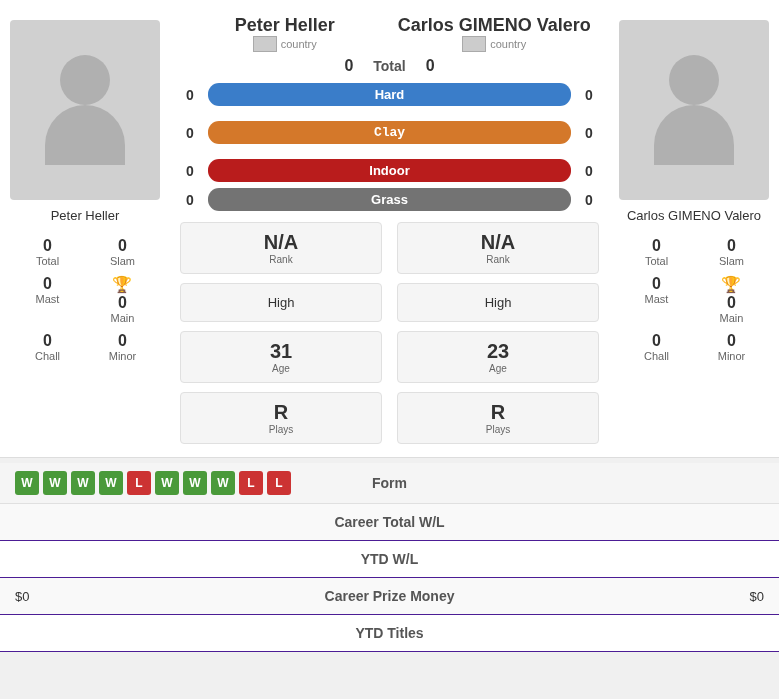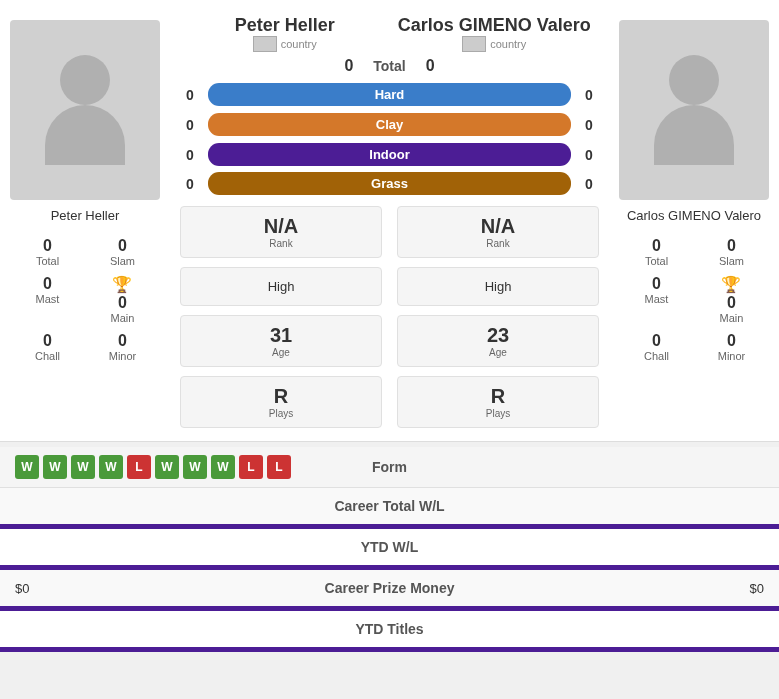--- a/index.html
+++ b/index.html
@@ -132,22 +132,22 @@
       text-align: center;
       padding: 4px 0;
       border-radius: 11px;
       color: white;
       font-size: 13px;
       font-weight: bold;
     }
 
     .hard-btn { background: #3a7dc9; }
     .clay-btn { background: #d4782a; }
-    .indoor-btn { background: #4c1d95; }
-    .grass-btn { background: #a16207; }
+    .indoor-btn { background: #b91c1c; }
+    .grass-btn { background: #737373; }
 
     .rank-value {
       font-size: 20px;
       font-weight: bold;
     }
 
     .rank-label {
       font-size: 10px;
       color: #666;
     }
@@ -215,21 +215,21 @@
       display: flex;
       gap: 4px;
       flex: 1;
       justify-content: flex-end;
     }
 
     .stat-row {
       display: flex;
       align-items: center;
       padding: 10px 15px;
-      border-bottom: 5px solid #4c1d95;
+      border-bottom: 1px solid #4c1d95;
     }
 
     .stat-row-label {
       flex: 1;
       text-align: center;
       font-size: 14px;
       font-weight: bold;
       color: #555;
     }
 
@@ -329,21 +329,21 @@
       <div style="width:100%;padding:0 10px;">
 
         <div class="surface-row">
           <span class="surface-score">0</span>
           <div class="surface-btn hard-btn" style="margin:0 8px;">Hard</div>
           <span class="surface-score">0</span>
         </div>
 
         <div class="surface-row">
           <span class="surface-score">0</span>
-          <div class="surface-btn clay-btn" style="margin:1px 8px;">Clay</div>
+          <div class="surface-btn clay-btn" style="margin:9px 8px;font-family:Liberation Mono, monospace;">Clay</div>
           <span class="surface-score">0</span>
         </div>
 
         <div class="surface-row">
           <span class="surface-score">0</span>
           <div class="surface-btn indoor-btn" style="margin:0 8px;">Indoor</div>
           <span class="surface-score">0</span>
         </div>
 
         <div class="surface-row">

